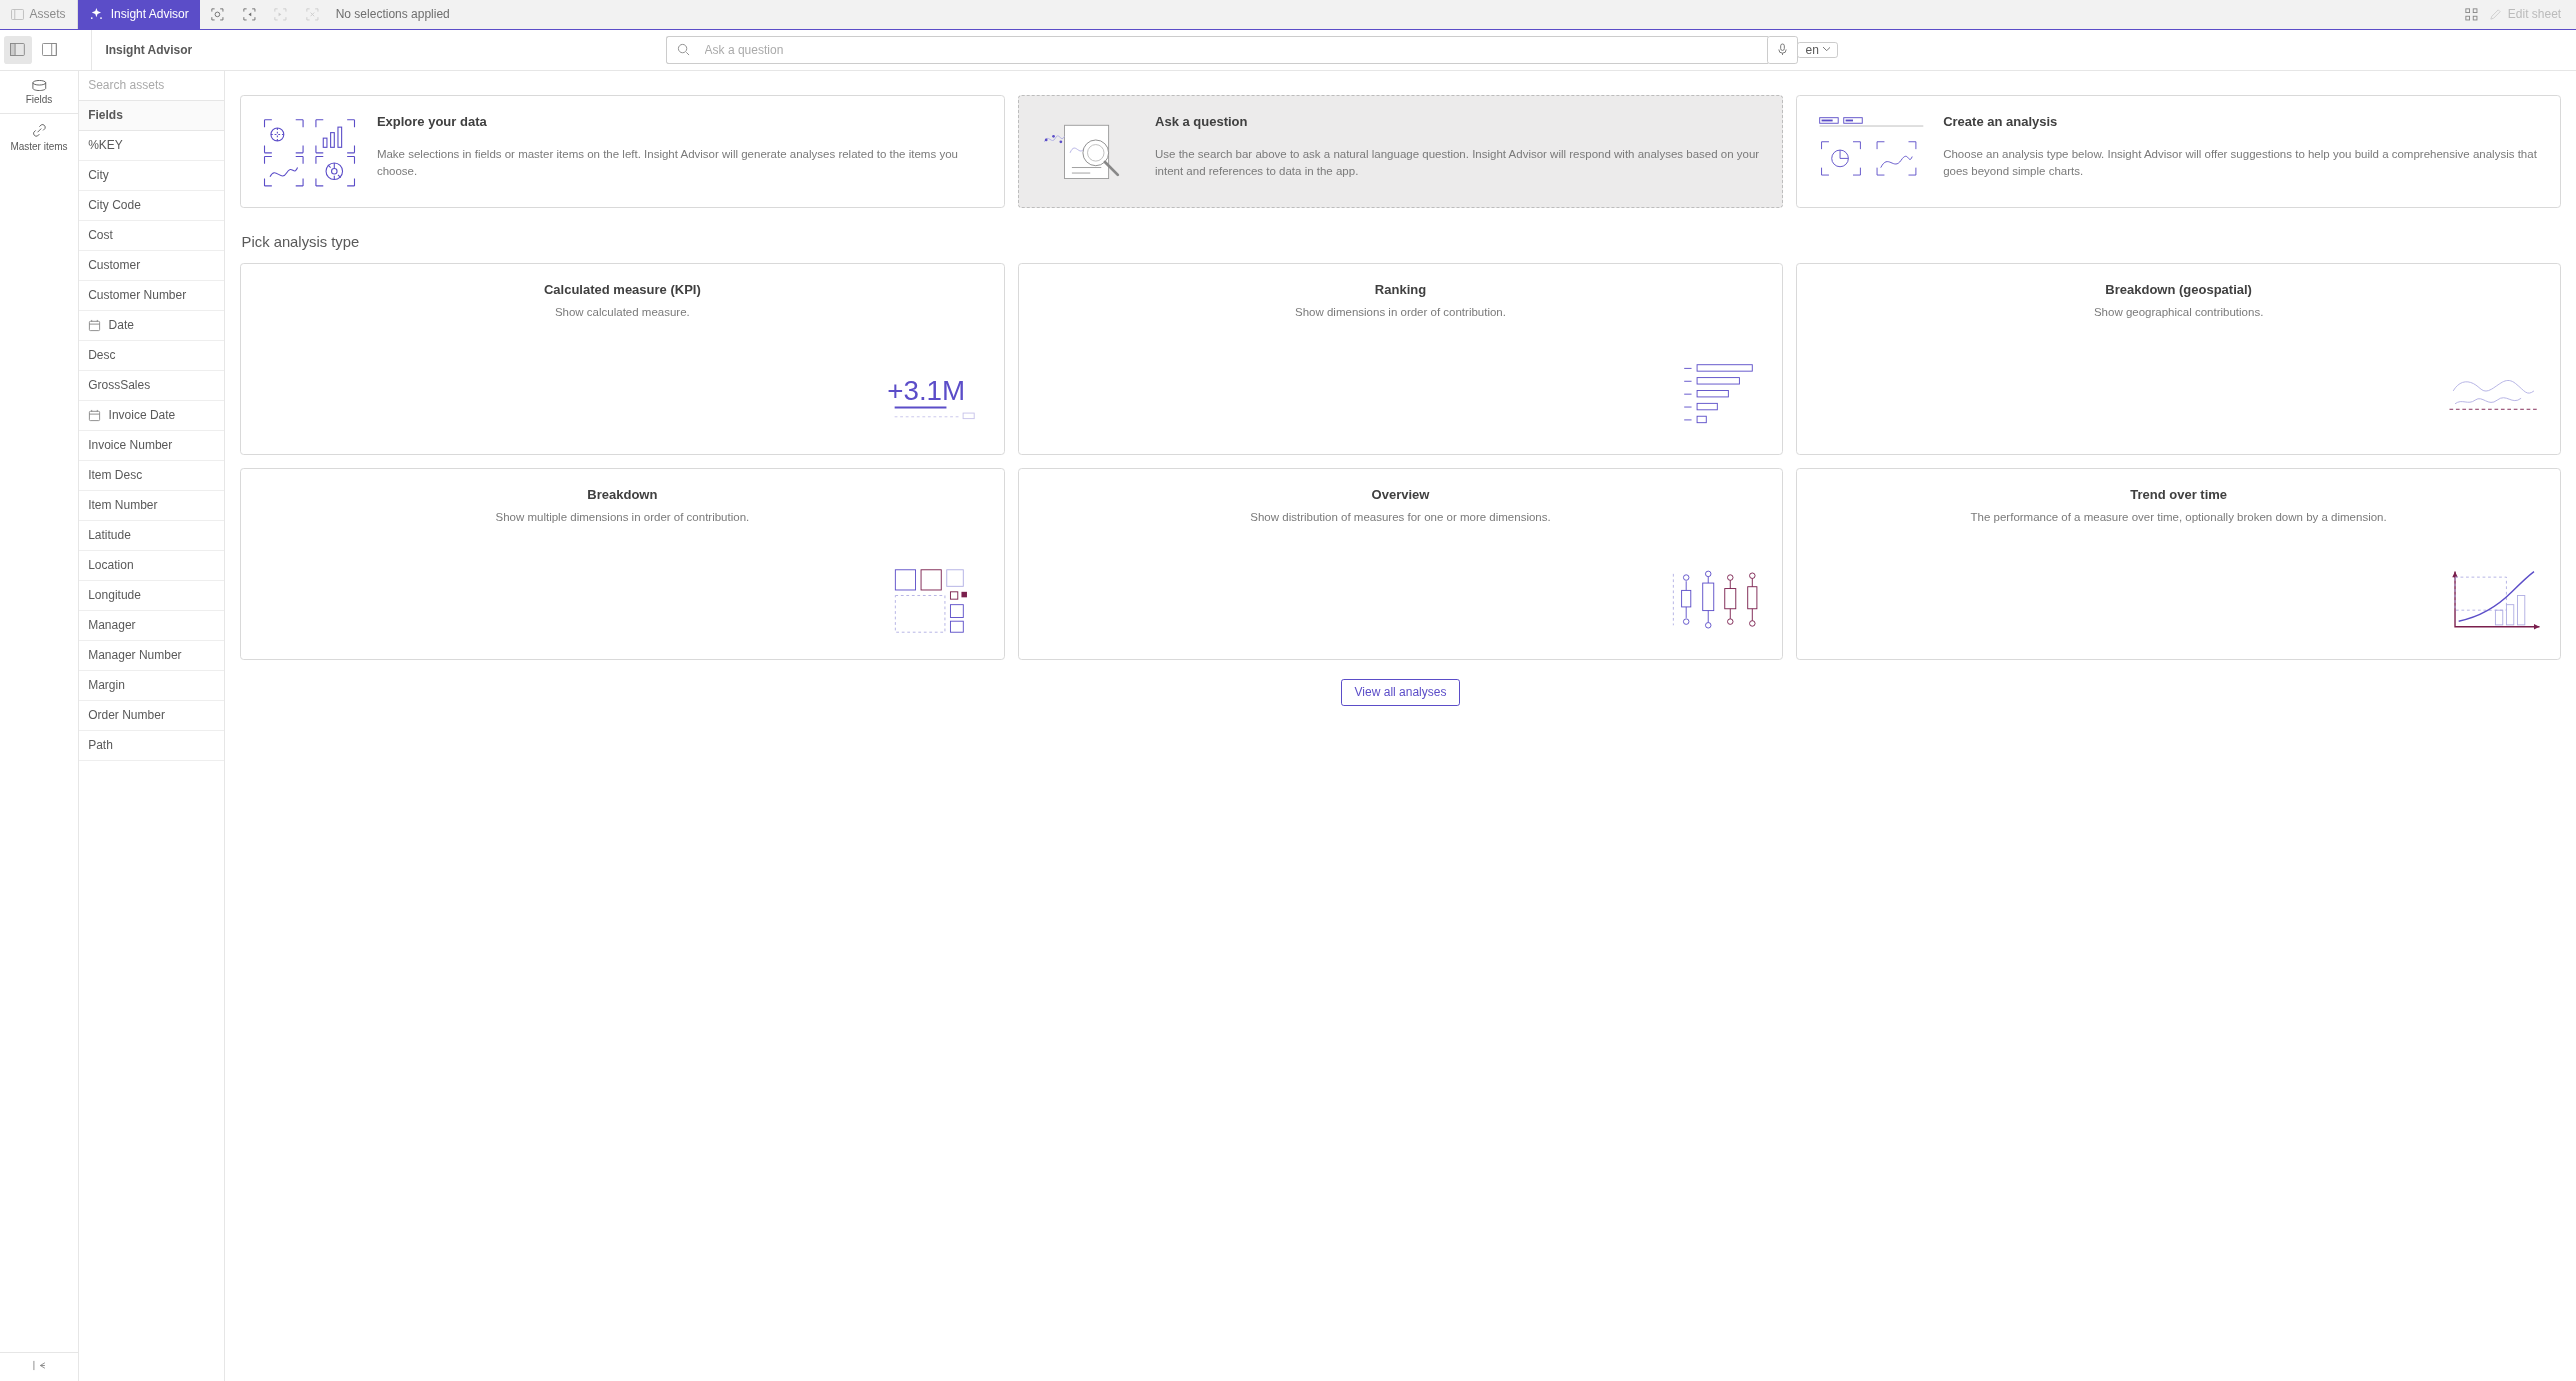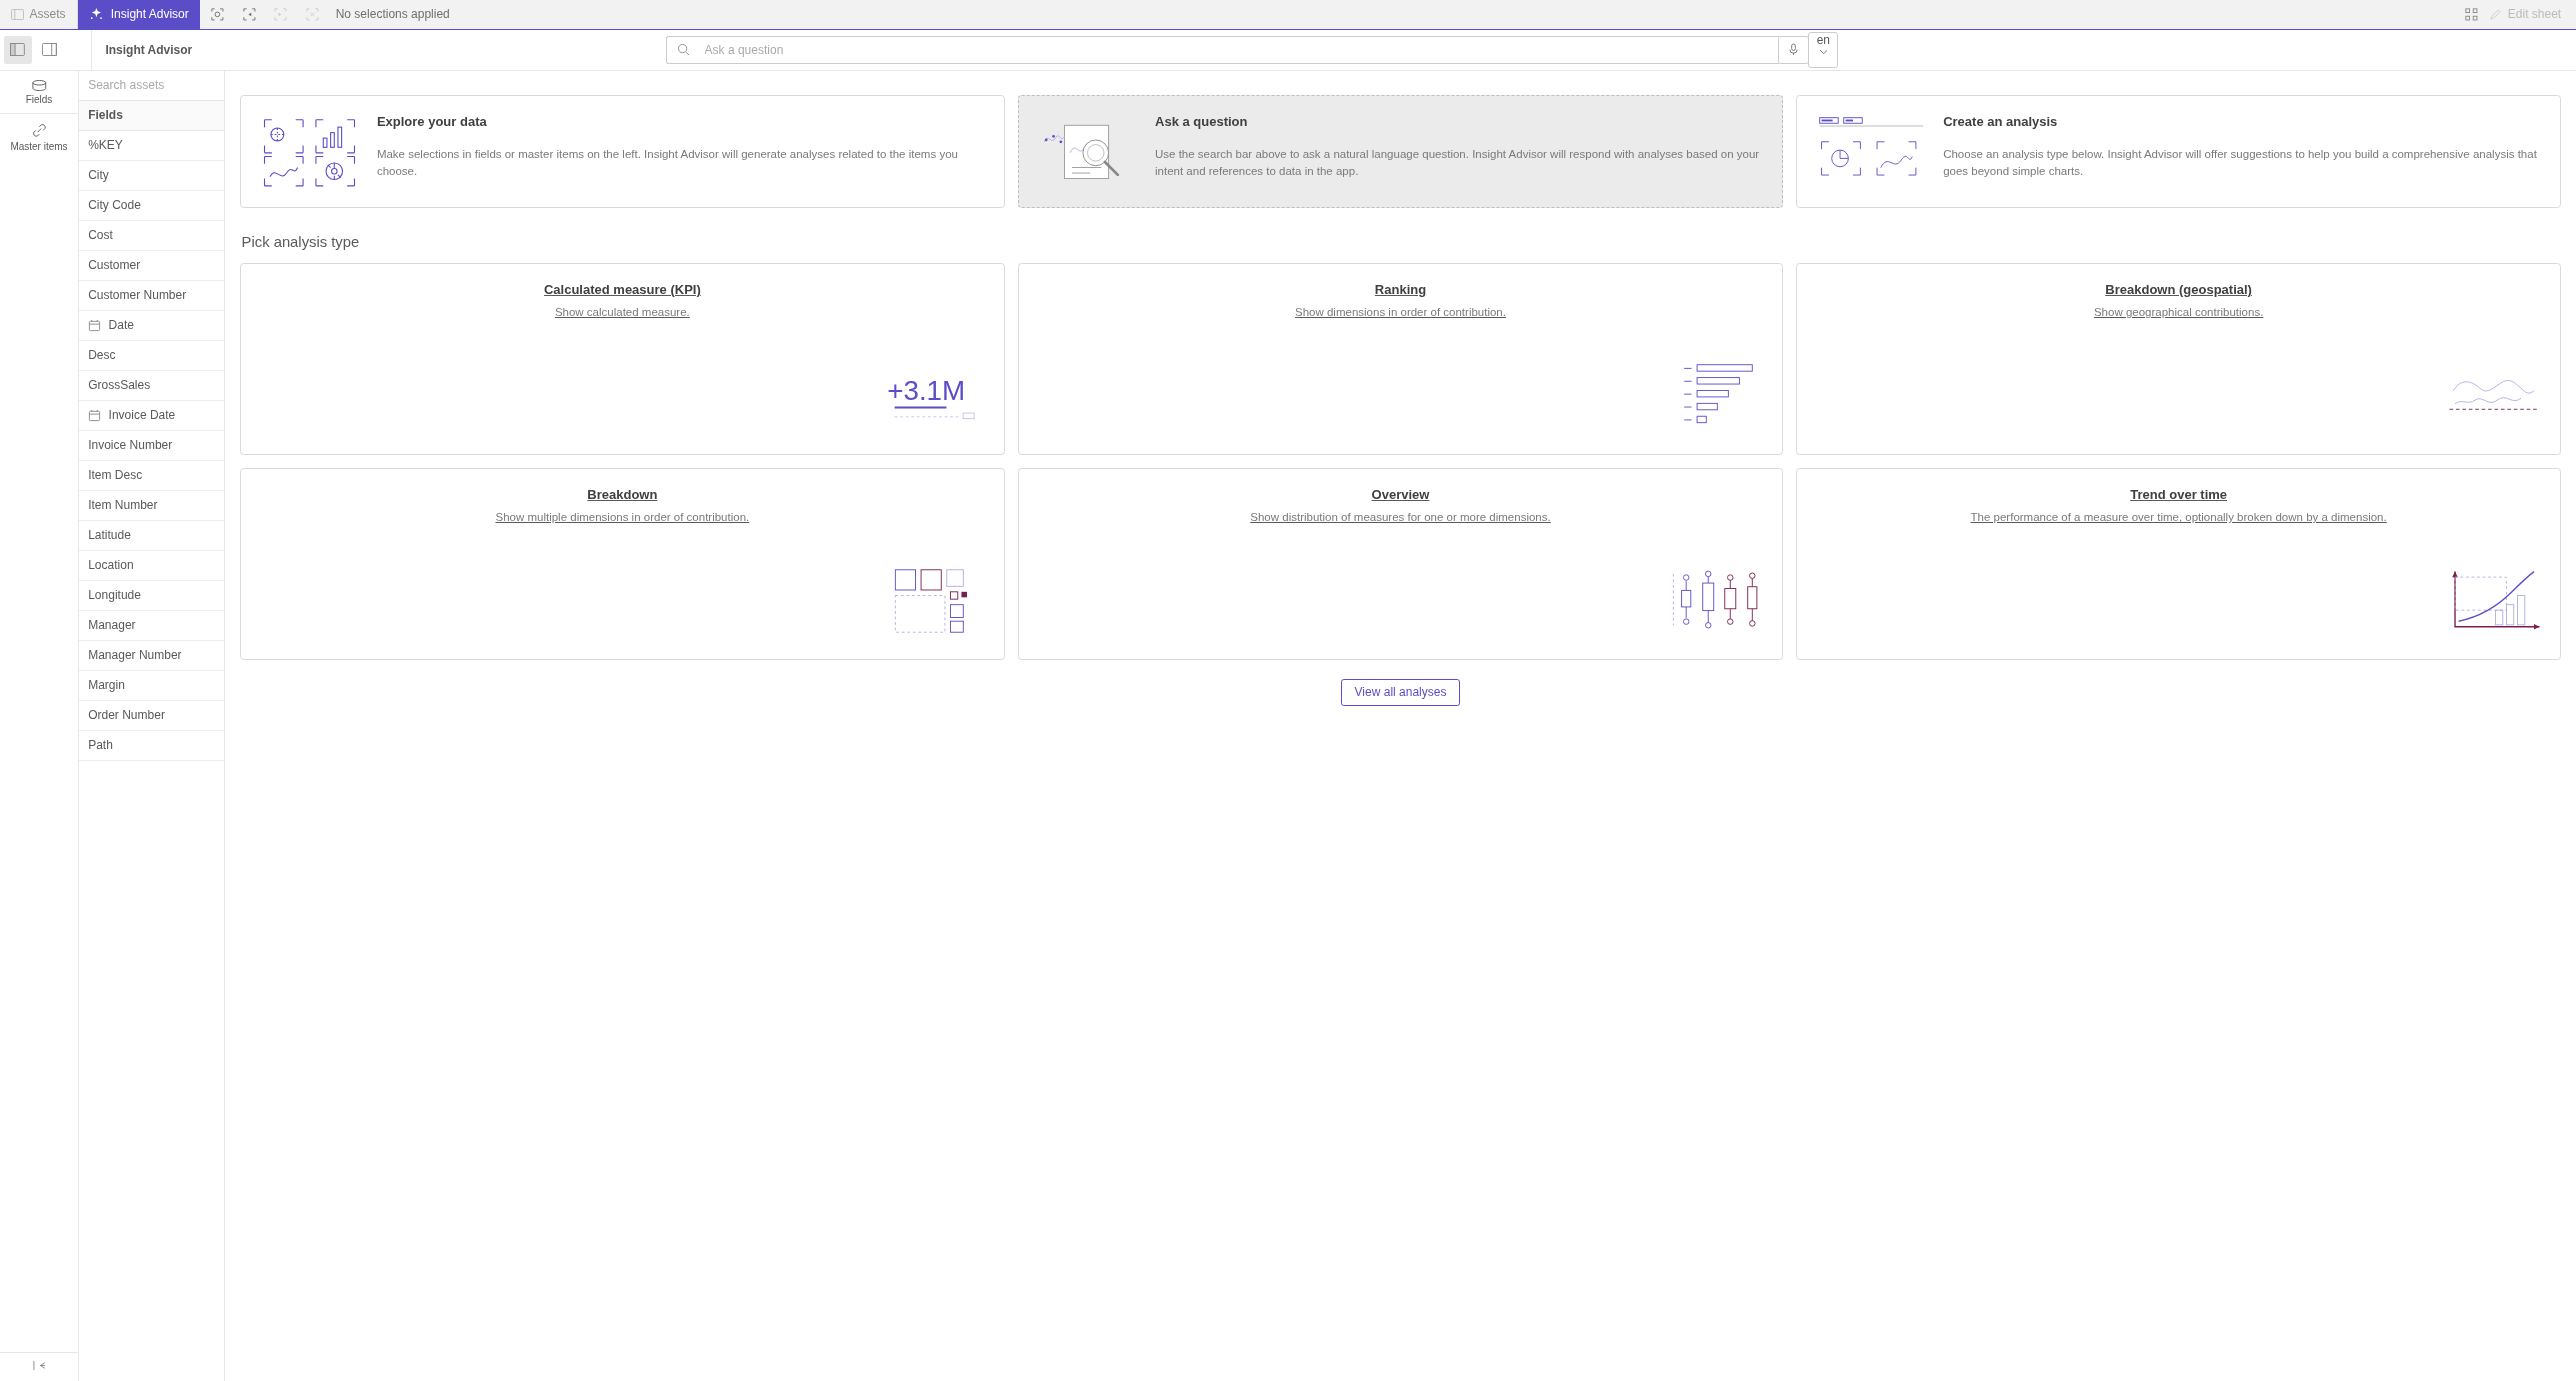--- a/index.html
+++ b/index.html
@@ -20,21 +20,21 @@
   .sec-btn { width:28px; height:28px; margin:0 0 0 3.7px; display:flex; align-items:center; justify-content:center; border:0.9px solid transparent; border-radius:2.8px; cursor:pointer; color:#888; }
   .sec-btn.active { background:#e6e6e6; }
   .sec-right { width:28px; }
   .sec-title { padding:0 13px; font-weight:600; color:#595959; }
   .sec-search { flex:1; display:flex; justify-content:center; padding-right:277px; }
   .searchbox { width:56%; display:flex; align-items:center; }
   .searchbox .si { width:35px; display:flex; align-items:center; justify-content:center; color:#8a8a8a; border:0.9px solid #ccc; border-right:none; border-radius:2.8px 0 0 2.8px; height:28px; background:#fff;}
   .searchbox input { flex:1; height:28px; border:0.9px solid #ccc; border-left:none; border-right:none; padding:0 3.7px; font-size:12px; outline:none; color:#595959; }
   .searchbox input::placeholder{ color:#aaa; }
   .searchbox .mic { width:31px; height:28px; border:0.9px solid #ccc; border-radius:2.8px; margin-left:-0.9px; display:flex; align-items:center; justify-content:center; background:#fff; cursor:pointer;}
-  .searchbox .lang { height:36px; border:0.9px solid #ccc; border-radius:2.8px; margin-left:-0.9px; padding:0 7.4px; display:flex; align-items:center; gap:3.7px; background:#fff; cursor:pointer;flex-direction:column; }
+  .searchbox .lang { height:16px; border:0.9px solid #ccc; border-radius:2.8px; margin-left:-0.9px; padding:0 7.4px; display:flex; align-items:center; gap:3.7px; background:#fff; cursor:pointer; }
 
   
   .layout { display:flex; height:calc(100vh - 70px); }
   .leftrail { width:79px; border-right:0.9px solid #e6e6e6; display:flex; flex-direction:column; align-items:stretch; }
   .rail-item { display:flex; flex-direction:column; align-items:center; justify-content:center; padding:9.2px 3.7px 7.4px; gap:3.7px; color:#595959; cursor:pointer; }
   .rail-item.active { border-bottom:0.9px solid #e6e6e6; }
   .rail-item svg { color:#595959; }
   .rail-item span { font-size:10px; }
   .rail-collapse { margin-top:auto; border-top:0.9px solid #e6e6e6; text-align:center; padding:7.4px 0; color:#888; cursor:pointer; }
 
@@ -54,21 +54,21 @@
   .cards-top { display:flex; gap:13px; }
   .card-top { flex:1; border:0.9px solid #d9d9d9; border-radius:3.7px; padding:18.5px; display:flex; gap:16.6px; background:#fff; }
   .card-top.sel { border:0.9px dashed #bdbdbd; background:#ecebeb; }
   .ct-ill { flex-shrink:0;}
   .ct-text h3 { font-size:13px; font-weight:600; color:#404040; margin-bottom:17px; }
   .ct-text p { font-size:11.5px; line-height:1.5; color:#7a7a7a; }
 
   h2.pick { font-size:14.8px; font-weight:500; color:#595959; margin:26px 0 13px 1.8px; }
 
   .cards-grid { display:grid; grid-template-columns:repeat(3,1fr); gap:13px; }
-  .card-an { border:0.9px solid #d9d9d9; border-radius:3.7px; padding:14.8px 14.8px 16.6px; text-align:center; background:#fff; cursor:pointer;text-decoration:underline; }
+  .card-an { border:0.9px solid #d9d9d9; border-radius:3.7px; padding:14.8px 14.8px 16.6px; text-align:center; background:#fff; cursor:pointer; }
   .card-an h4 { font-size:13px; font-weight:600; color:#404040; margin:3.7px 0 9.2px; }
   .card-an p  { font-size:11.5px; color:#7a7a7a; margin-bottom:18.5px; min-height:29.5px; }
   .card-an .ill { height:83px; display:flex; align-items:center; justify-content:flex-end; }
 
   .viewall-row { display:flex; justify-content:center; margin:18.5px 0 0; }
   .btn-outline { border:0.9px solid #5b4dc8; color:#5b4dc8; background:#fff; border-radius:2.8px; padding:5.5px 13px; font-size:12px; cursor:pointer; }
 
   
   svg { display:block; }
 </style>

